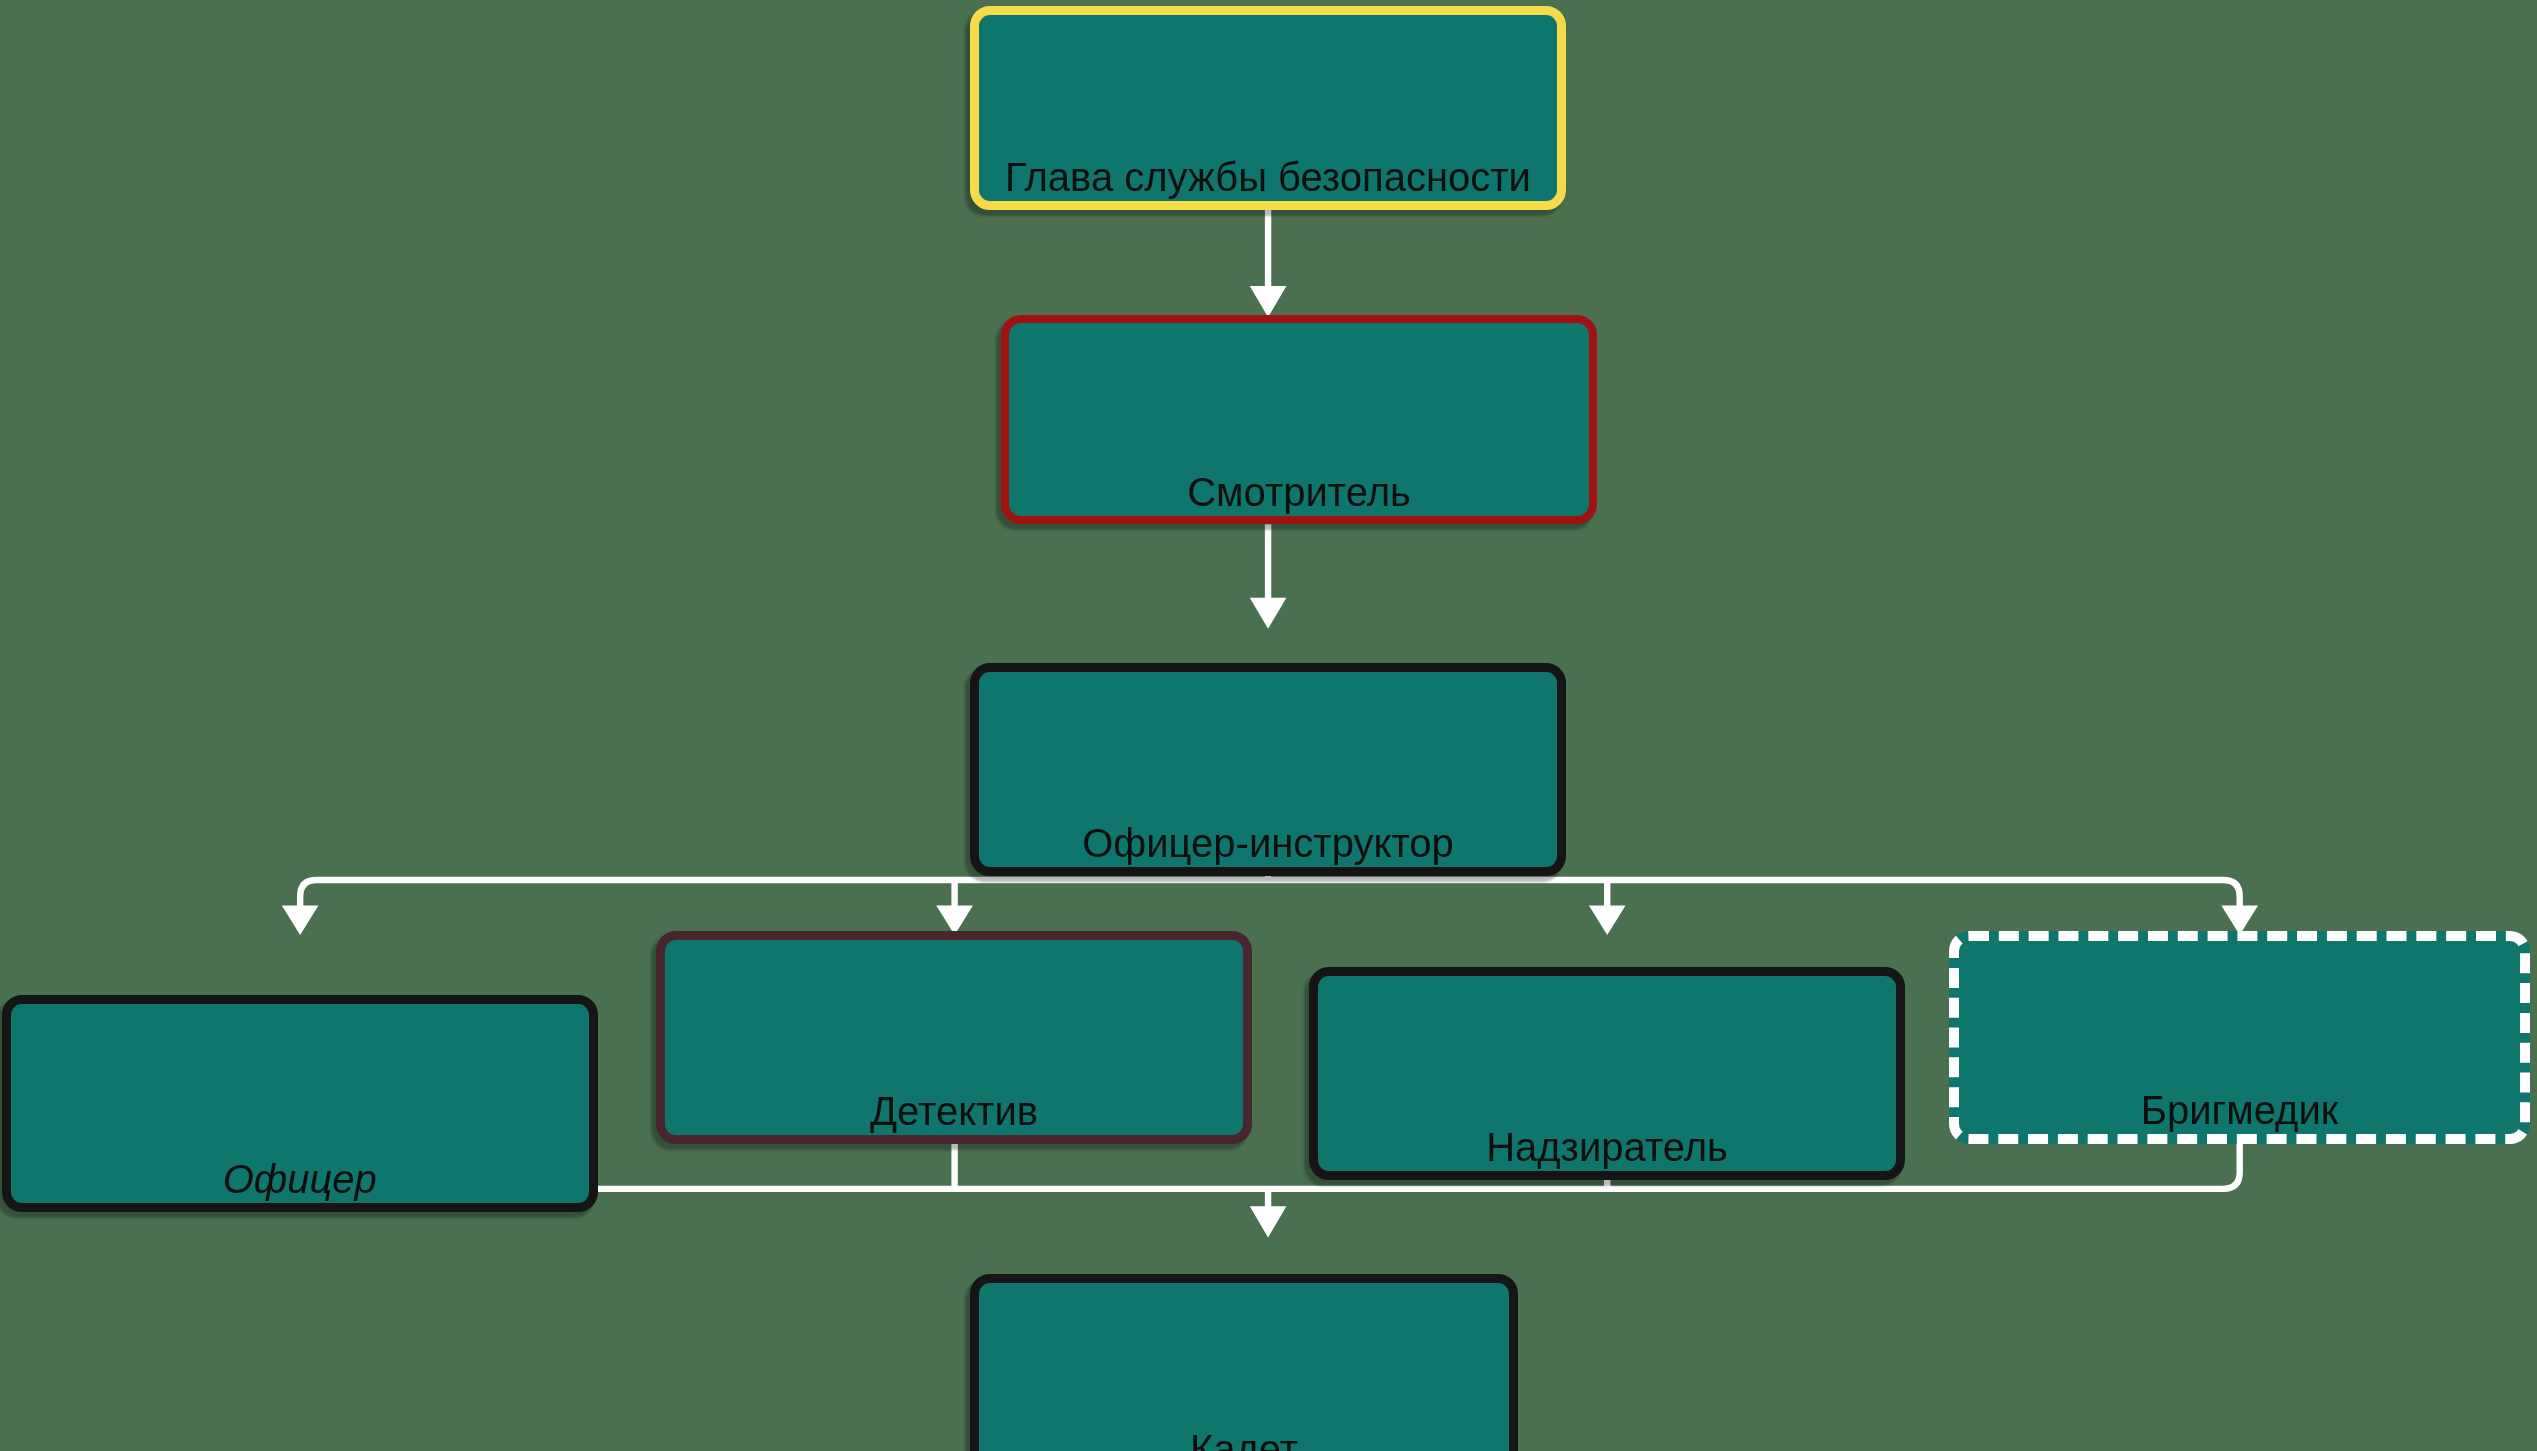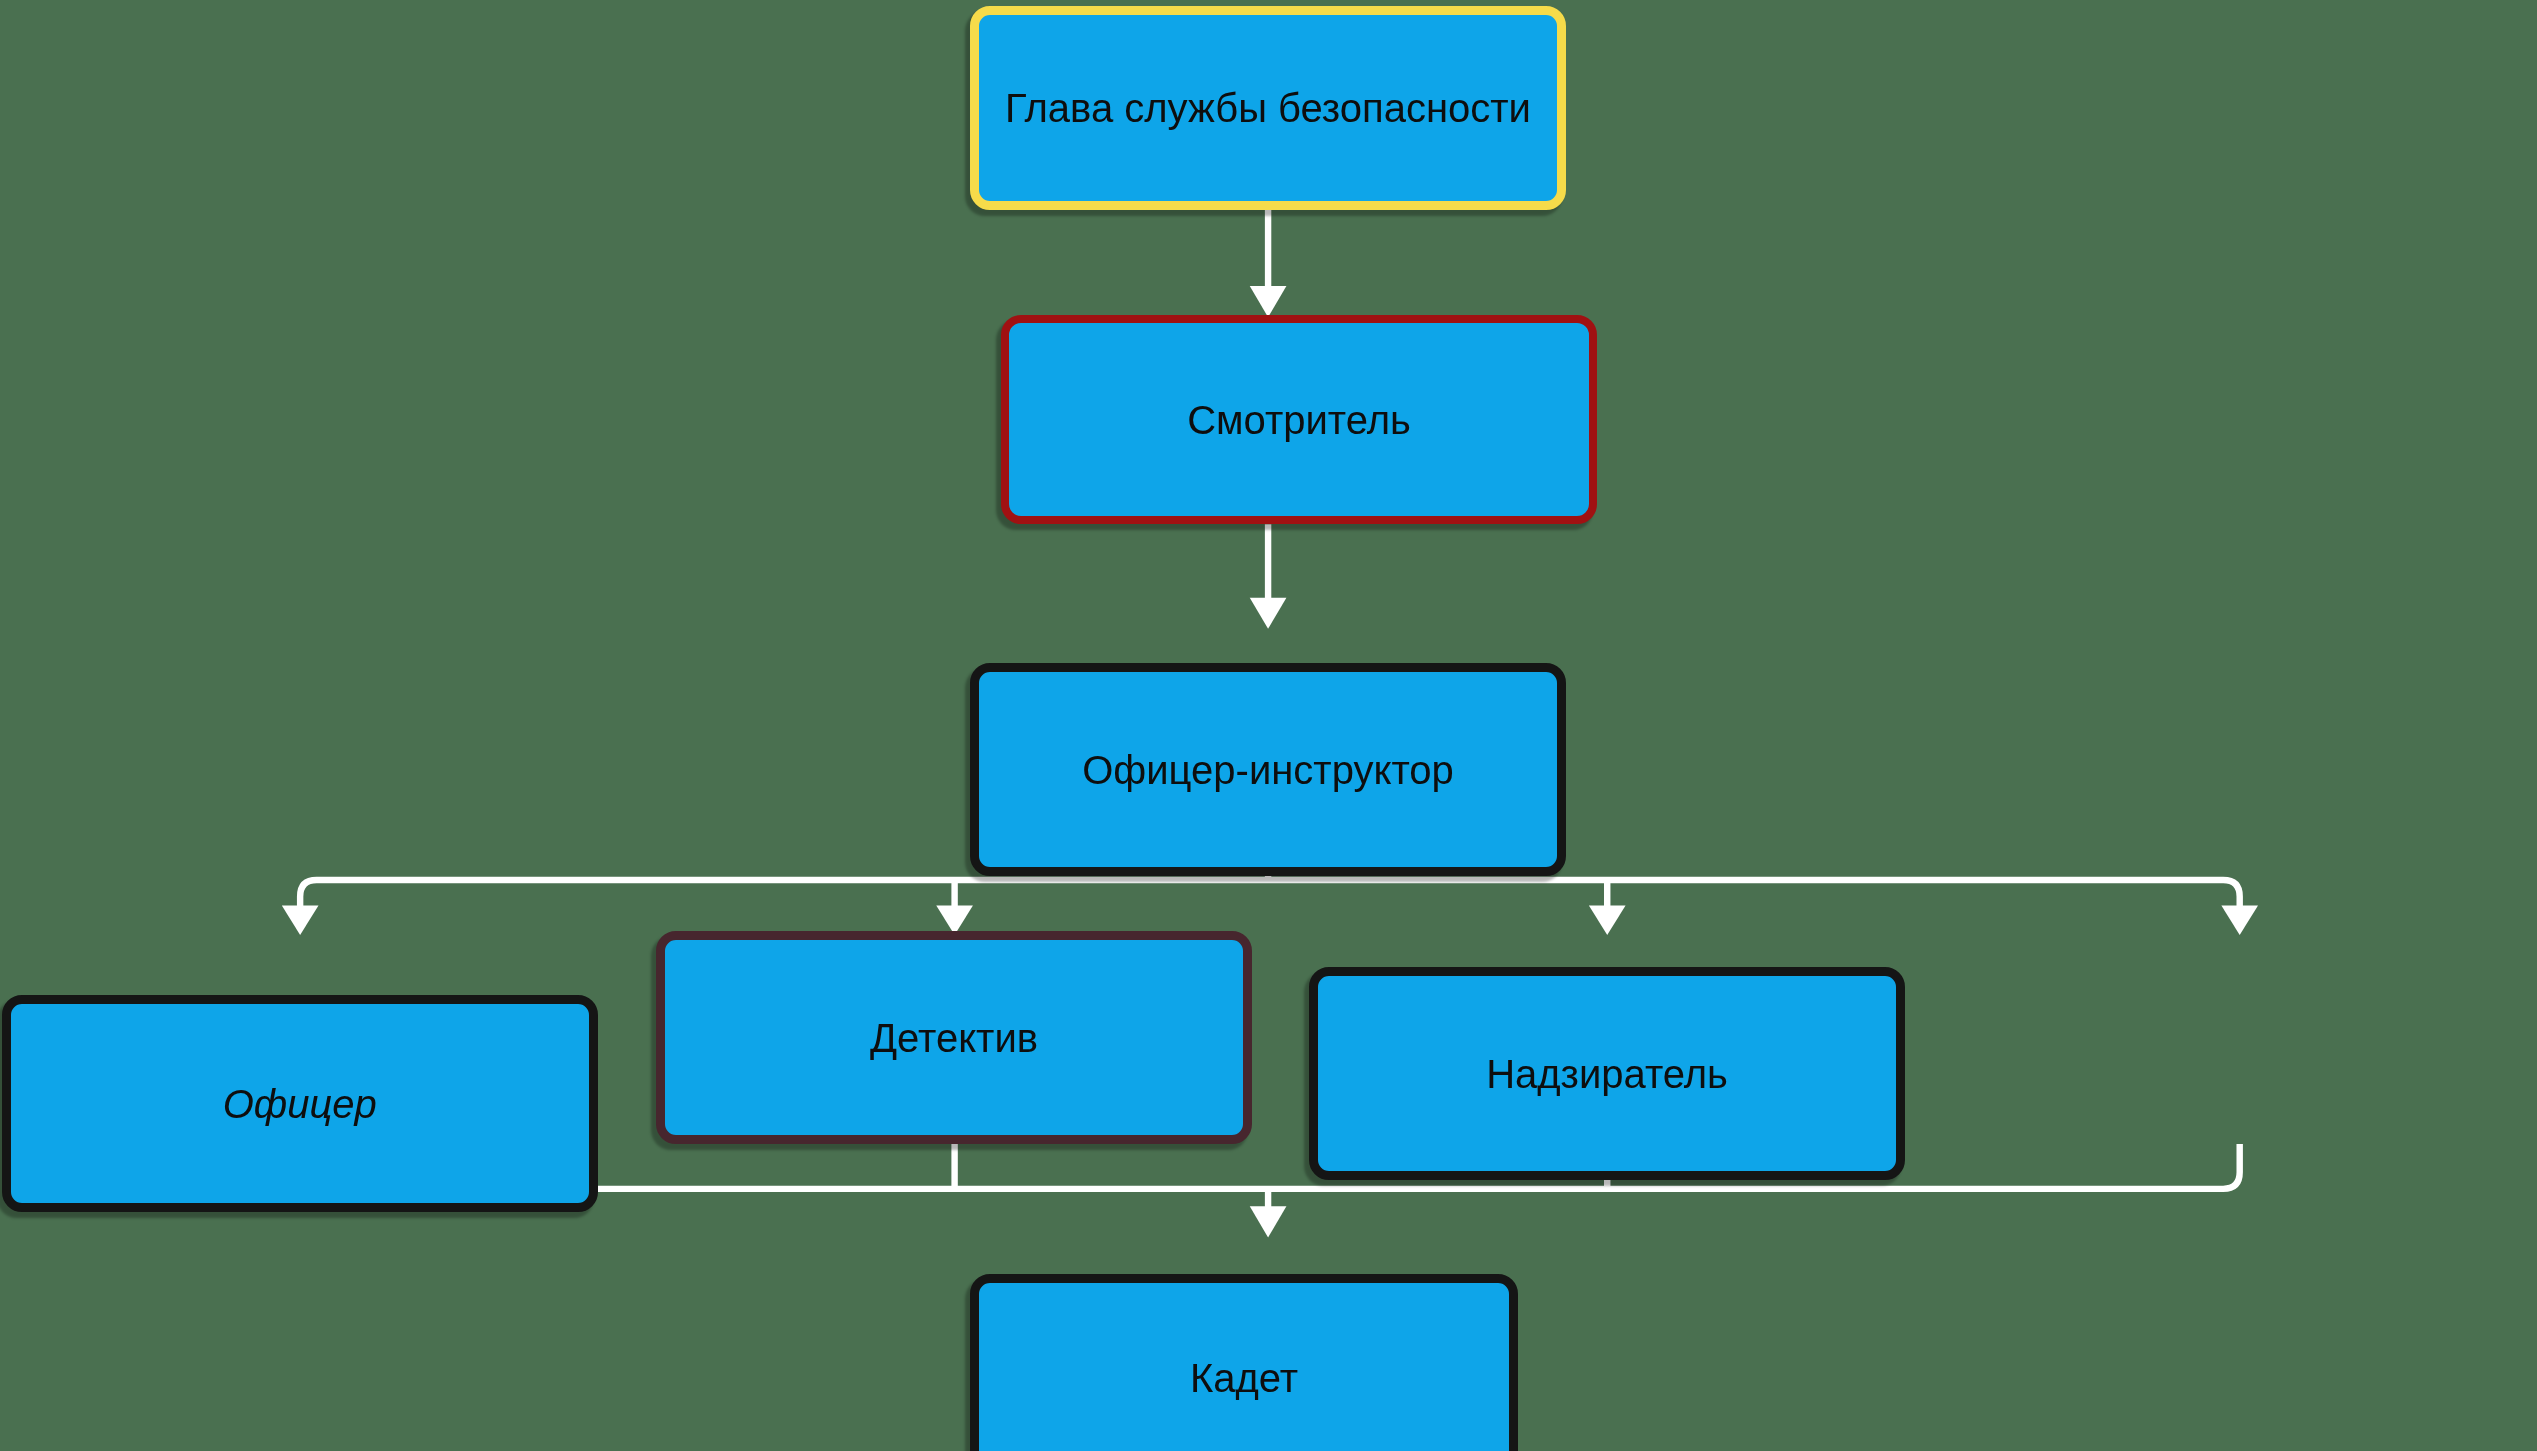--- a/index.html
+++ b/index.html
@@ -6,23 +6,23 @@
   #canvas{
     position:relative;
     width:2538px;height:1451px;
     background:#4A7050;
     font-family:"Liberation Sans", sans-serif;
     overflow:hidden;
   }
   .node{
     position:absolute;
     box-sizing:border-box;
-    background:#0ea5e9;
+    background:#0f766e;
     border-radius:20px;
-    display:flex;align-items:center;justify-content:center;
+    display:flex;align-items:flex-end;justify-content:center;
     font-size:40px;line-height:1.2;color:#0E0E0E;
     text-align:center;
     box-shadow:-4.6px 5.5px 2.8px rgba(0,0,0,0.28);
   }
   .b-yellow {border:9.2px solid #F6DB4A;}
   .b-darkred{border:8.3px  solid #A01112;}
   .b-black  {border:9.2px solid #151515;margin-top:36px;}
   .b-maroon {border:9.2px solid #47262E;}
   .b-dashed {border:10px dashed #FFFFFF; box-shadow:none;}
 
@@ -94,19 +94,22 @@
   </div>
 
   <div id="node-overseer" class="node b-black">
     <span>Надзиратель</span>
   </div>
 
   <div id="node-detective" class="node b-maroon">
     <span>Детектив</span>
   </div>
 
+  <div id="node-brigmedic" class="node b-dashed">
+    <span>Бригмедик</span>
+  </div>
 
   <div id="node-cadet" class="node b-black">
     <span>Кадет</span>
   </div>
 
 </div>
 
 
 </body></html>

